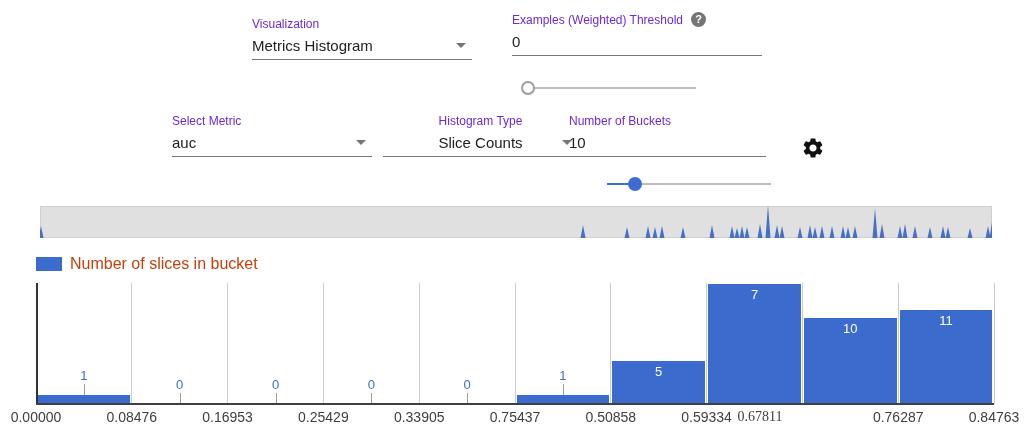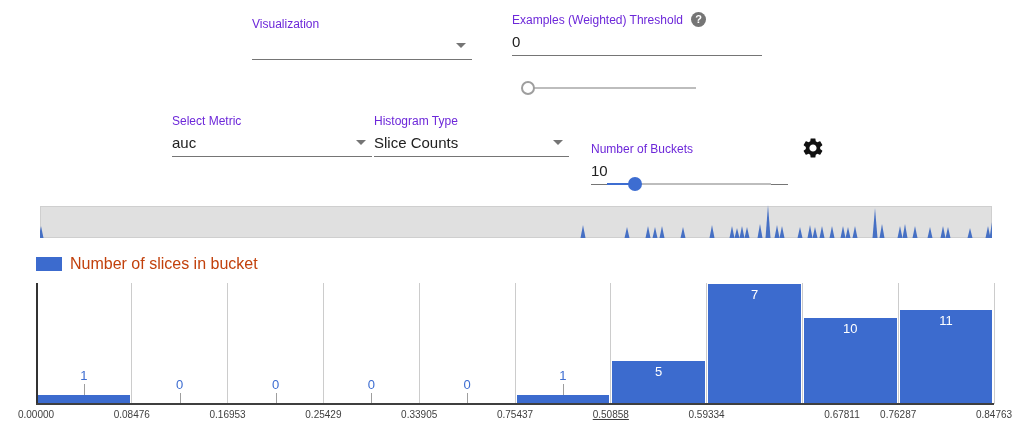--- a/index.html
+++ b/index.html
@@ -38,30 +38,31 @@
 
   
   #plot{position:absolute;left:36px;top:283px;width:958px;height:121px;}
   #axis-line{position:absolute;left:36px;top:403px;width:958px;height:2px;background:#3f3f3f;}
   .gridline{position:absolute;top:0;bottom:0;width:1px;}
   .bar{position:absolute;bottom:0;}
   .bar-label-in{position:absolute;font-size:13px;color:#fff;text-align:center;}
   .bar-label-out{position:absolute;font-size:13px;text-align:center;}
   .label-stem{position:absolute;width:1px;background:#9e9e9e;}
   #xlabels{position:absolute;left:36px;top:409px;width:958px;height:16px;}
-  .xlabel{position:absolute;transform:translateX(-50%);font-size:10px;color:#3f3f3f;white-space:nowrap;}
+  .xlabel{position:absolute;transform:translateX(-50%);font-size:14px;color:#3f3f3f;white-space:nowrap;}
 </style>
 </head>
 <body>
 
 <div id="app">
 
   <div class="field" style="left:252px;top:16px;width:220px;">
     <div class="field-label">Visualization</div>
     <div class="field-value">
+      <span>Metrics Histogram</span>
       <span class="dd-arrow"></span>
     </div>
   </div>
 
   <div class="field" style="left:512px;top:12px;width:250px;">
     <div class="field-label">Examples (Weighted) Threshold</div>
     <div class="field-value">
       <input value="0" style="">
     </div>
   </div>
@@ -74,29 +75,29 @@
   </div>
 
   <div class="field" style="left:172px;top:113px;width:200px;">
     <div class="field-label">Select Metric</div>
     <div class="field-value">
       <span>auc</span>
       <span class="dd-arrow"></span>
     </div>
   </div>
 
-  <div class="field" style="left:374px;top:113px;width:195px;">
+  <div class="field" style="left:383px;top:113px;width:195px;text-align:center;">
     <div class="field-label">Histogram Type</div>
     <div class="field-value">
       <span>Slice Counts</span>
       <span class="dd-arrow"></span>
     </div>
   </div>
 
-  <div class="field" style="left:591px;top:113px;width:197px;margin-top:28px;">
+  <div class="field" style="left:569px;top:113px;width:197px;">
     <div class="field-label">Number of Buckets</div>
     <div class="field-value">
       <input value="10" style="">
     </div>
   </div>
 
   <div style="position:absolute;left:801px;top:136px;width:24px;height:24px;">
     <svg width="24" height="24" viewBox="0 0 24 24">
         <path fill="#111111" d="M19.14,12.94c0.04-0.3,0.06-0.61,0.06-0.94c0-0.32-0.02-0.64-0.07-0.94l2.03-1.58c0.18-0.14,0.23-0.41,0.12-0.61l-1.92-3.32c-0.12-0.22-0.37-0.29-0.59-0.22l-2.39,0.96c-0.5-0.38-1.03-0.7-1.62-0.94L14.4,2.81c-0.04-0.24-0.24-0.41-0.48-0.41h-3.84c-0.24,0-0.43,0.17-0.47,0.41L9.25,5.35C8.66,5.59,8.12,5.92,7.63,6.29L5.24,5.33c-0.22-0.08-0.47,0-0.59,0.22L2.74,8.87C2.62,9.08,2.66,9.34,2.86,9.48l2.03,1.58C4.84,11.36,4.8,11.69,4.8,12s0.02,0.64,0.07,0.94l-2.03,1.58c-0.18,0.14-0.23,0.41-0.12,0.61l1.92,3.32c0.12,0.22,0.37,0.29,0.59,0.22l2.39-0.96c0.5,0.38,1.03,0.7,1.62,0.94l0.36,2.54c0.05,0.24,0.24,0.41,0.48,0.41h3.84c0.24,0,0.44-0.17,0.47-0.41l0.36-2.54c0.59-0.24,1.13-0.56,1.62-0.94l2.39,0.96c0.22,0.08,0.47,0,0.59-0.22l1.92-3.32c0.12-0.22,0.07-0.47-0.12-0.61L19.14,12.94z M12,15.6c-1.98,0-3.6-1.62-3.6-3.6s1.62-3.6,3.6-3.6s3.6,1.62,3.6,3.6S13.98,15.6,12,15.6z"></path>
       </svg>
@@ -188,20 +189,20 @@
       <div class="bar-label-in" style="left: 862.2px; width: 95.8px; top: 30px;">11</div>
     </div>
   <div id="axis-line"></div>
   <div id="xlabels">
       <span class="xlabel" style="left: 0px;">0.00000</span>
       <span class="xlabel" style="left: 95.8px;">0.08476</span>
       <span class="xlabel" style="left: 191.6px;">0.16953</span>
       <span class="xlabel" style="left: 287.4px;">0.25429</span>
       <span class="xlabel" style="left: 383.2px;">0.33905</span>
       <span class="xlabel" style="left: 479px;">0.75437</span>
-      <span class="xlabel" style="left: 574.8px; text-decoration: underline;">0.50858</span>
+      <span class="xlabel" style="left: 574.8px;">0.50858</span>
       <span class="xlabel" style="left: 670.6px;">0.59334</span>
-      <span class="xlabel" style="left: 806px;">0.67811</span>
+      <span class="xlabel" style="left: 724px; font-family: Liberation Serif, serif;">0.67811</span>
       <span class="xlabel" style="left: 862.2px;">0.76287</span>
       <span class="xlabel" style="left: 958px;">0.84763</span>
     </div>
 
 </div>
 
 </body></html>

